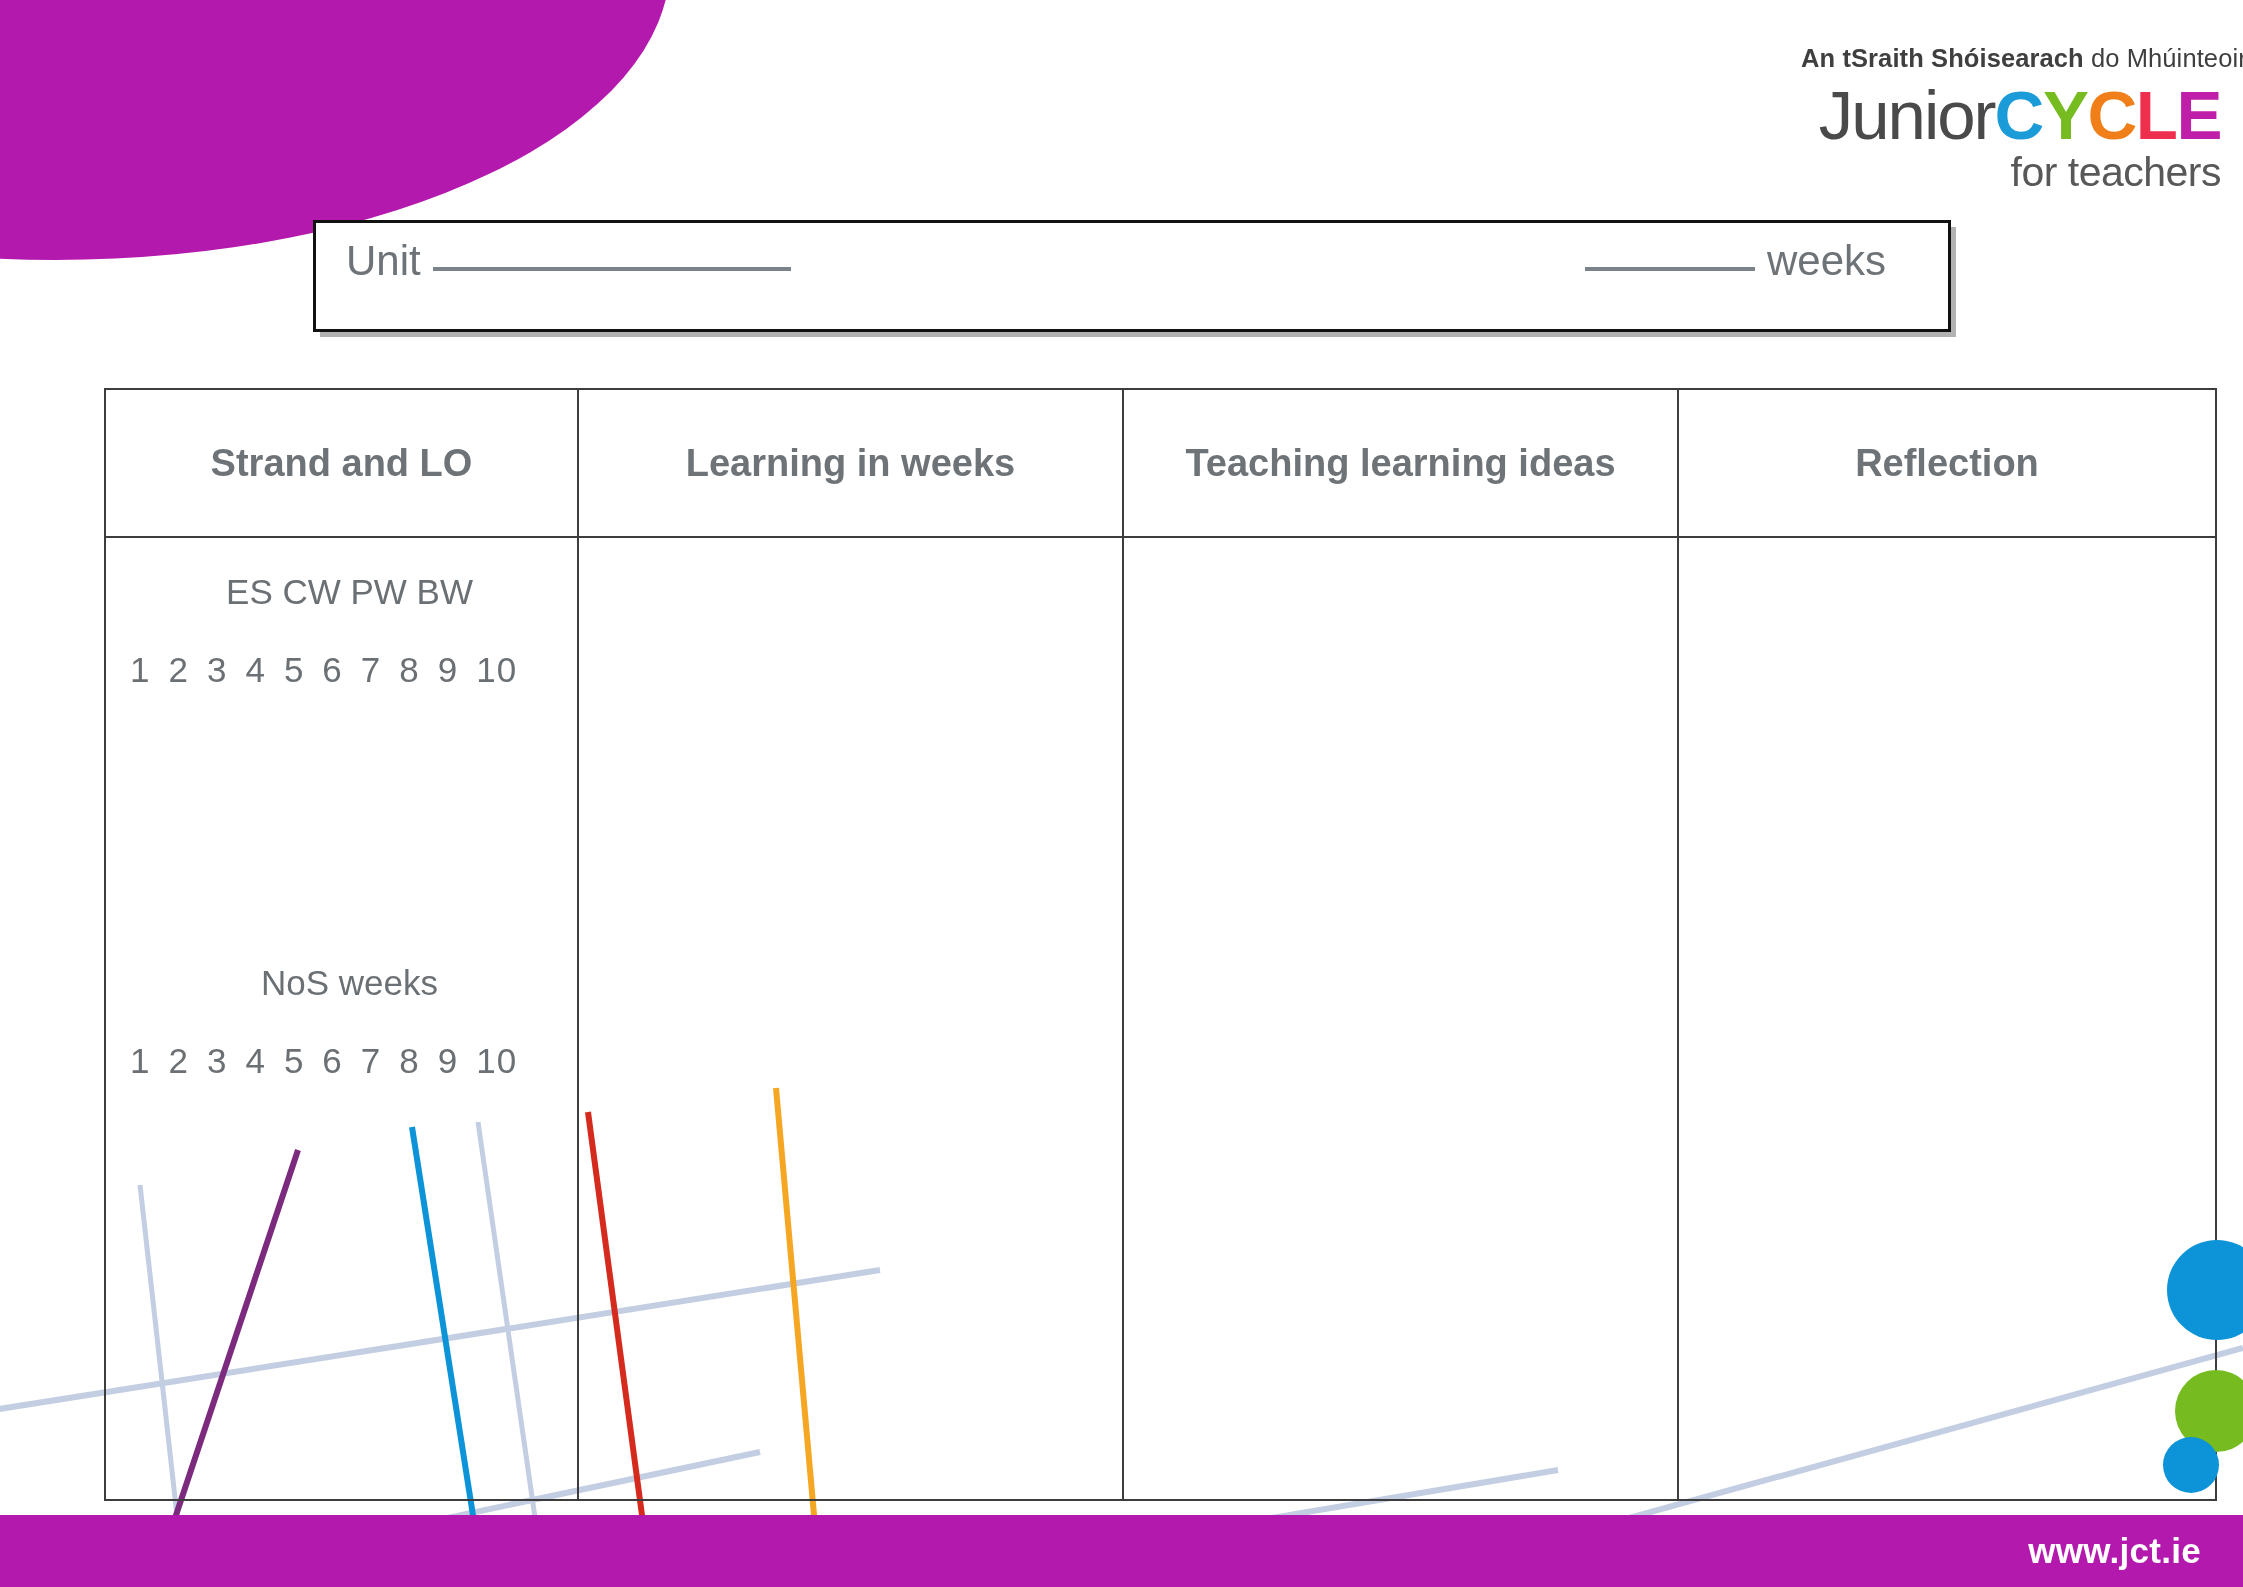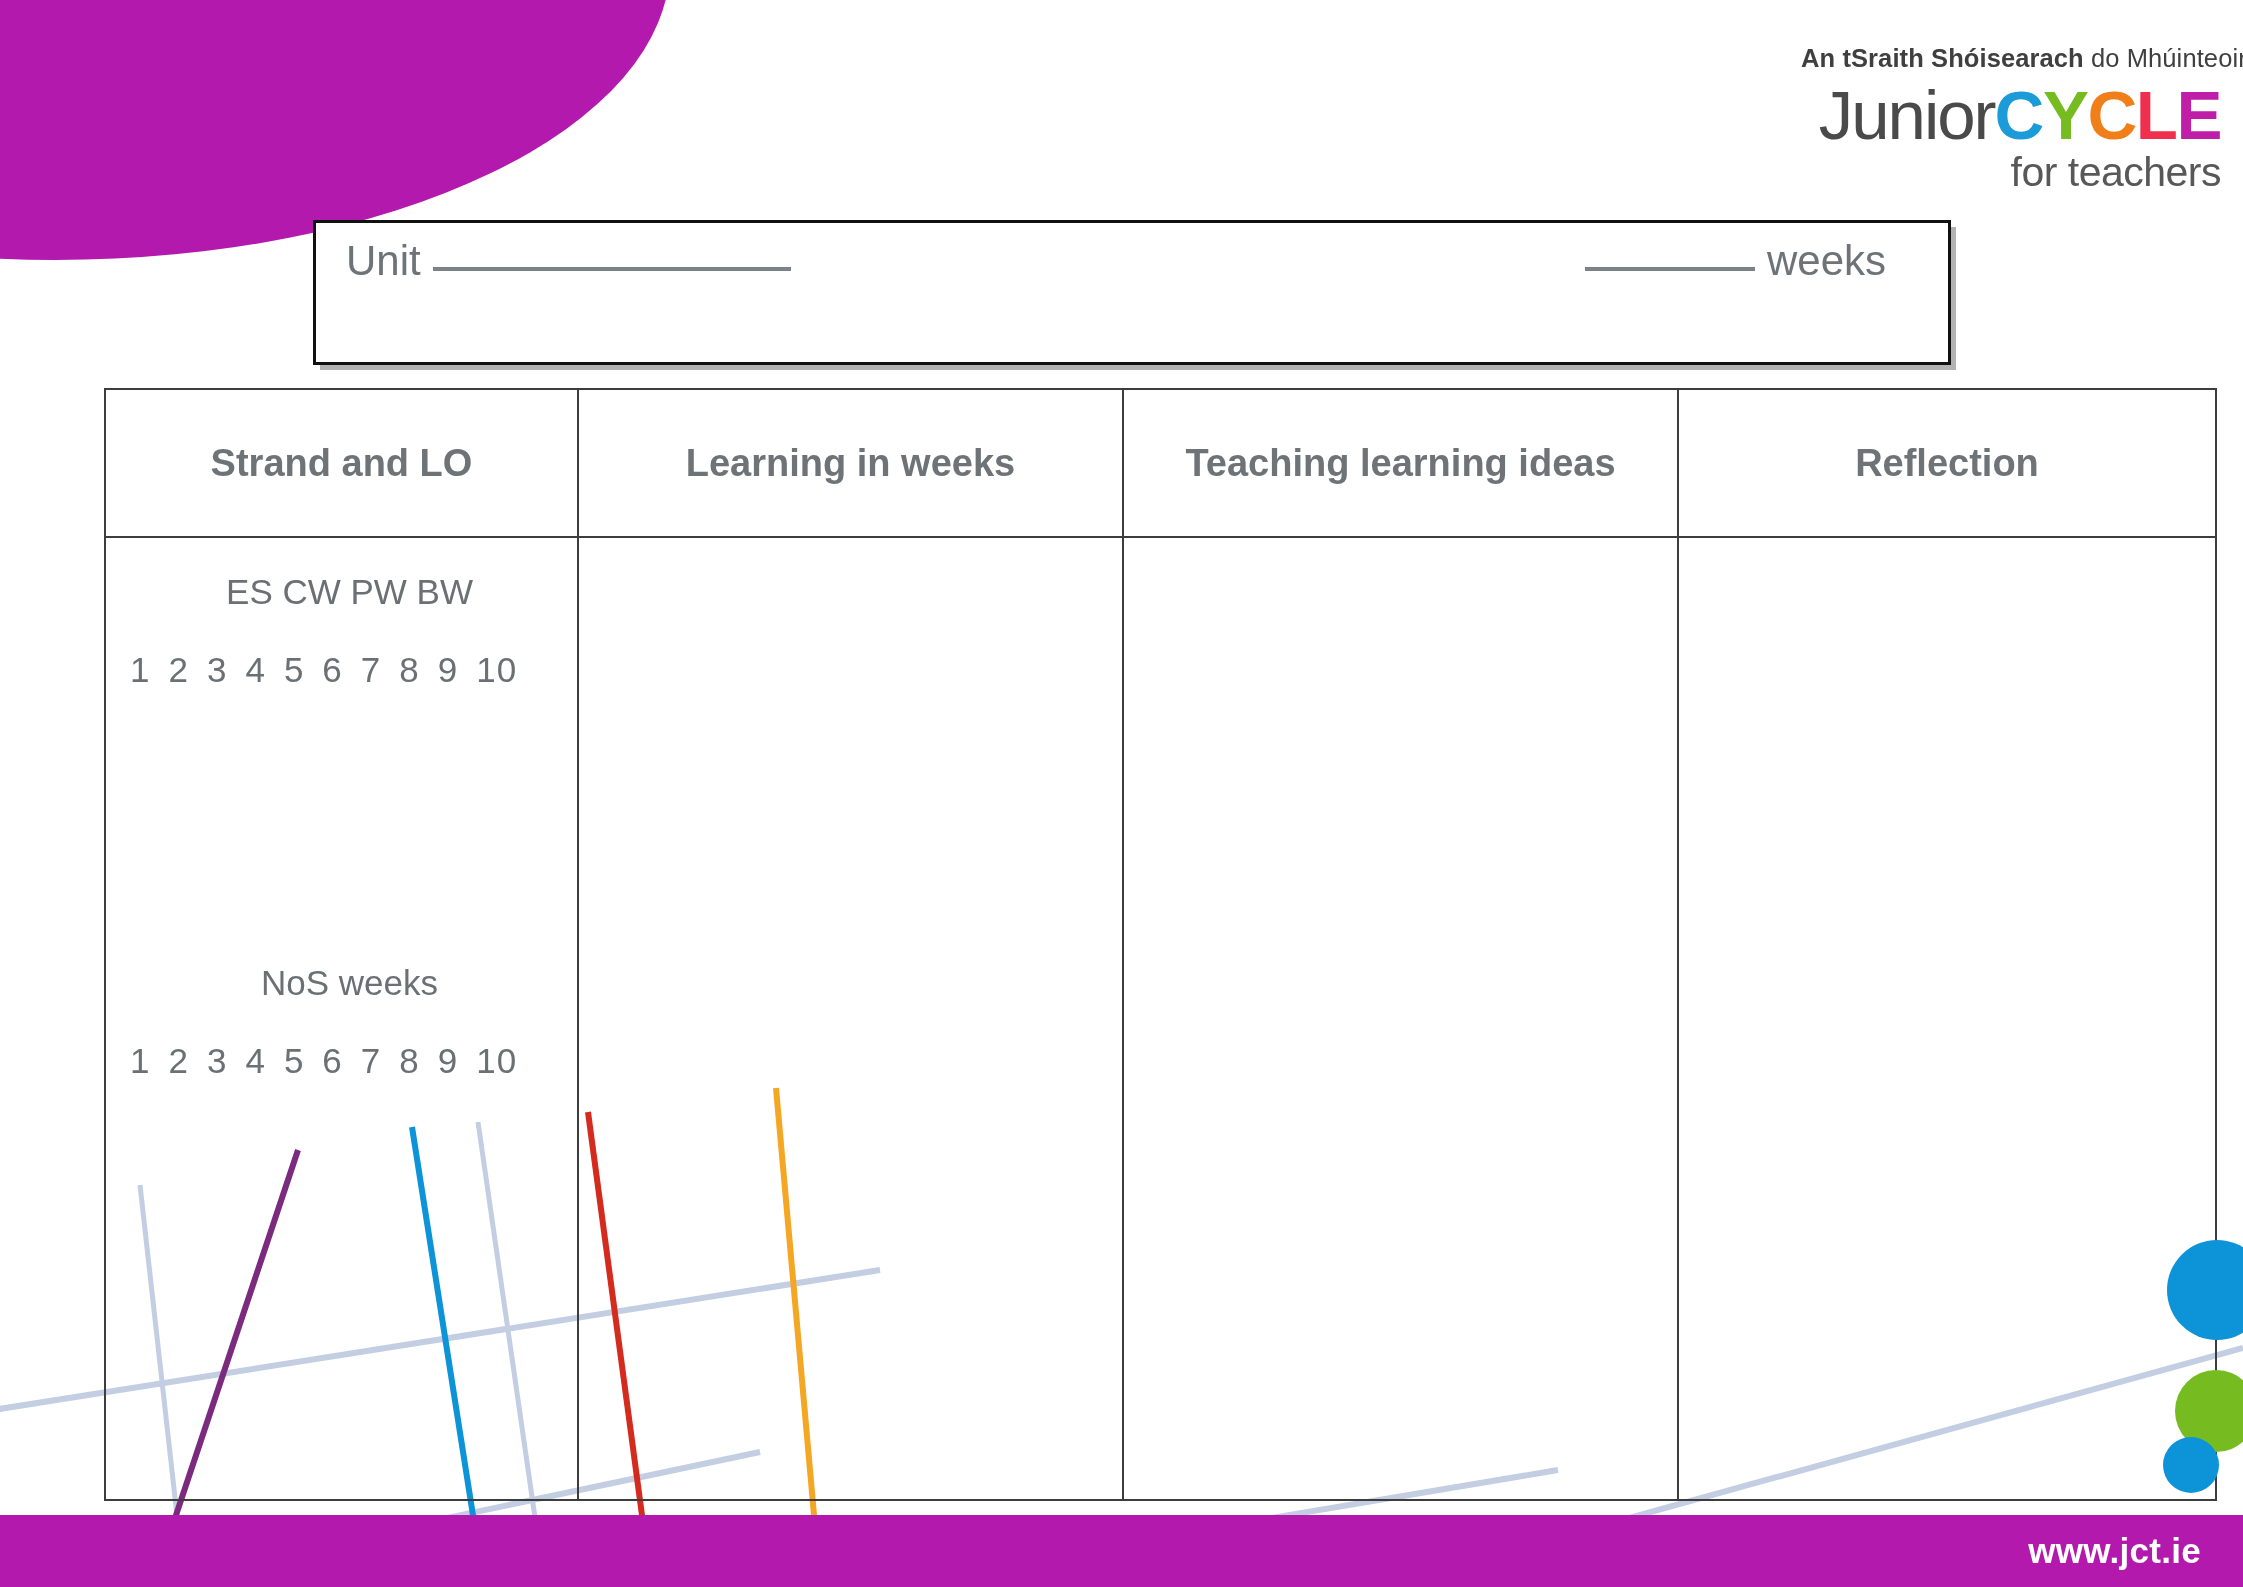--- a/index.html
+++ b/index.html
@@ -74,21 +74,21 @@
     color: #585858;
     letter-spacing: -.5px;
   }
 
   
   #info-box {
     position: absolute;
     left: 313px;
     top: 220px;
     width: 1638px;
-    height: 145px;
+    height: 112px;
     border: 3px solid #111111;
     background: #ffffff;
     box-shadow: 6px 6px 0 -1px rgba(0,0,0,.30);
     box-sizing: border-box;
     padding: 14px 0 0 18px;
   }
   .info-row {
     position: relative;
     height: 60px;
     font-size: 42px;

